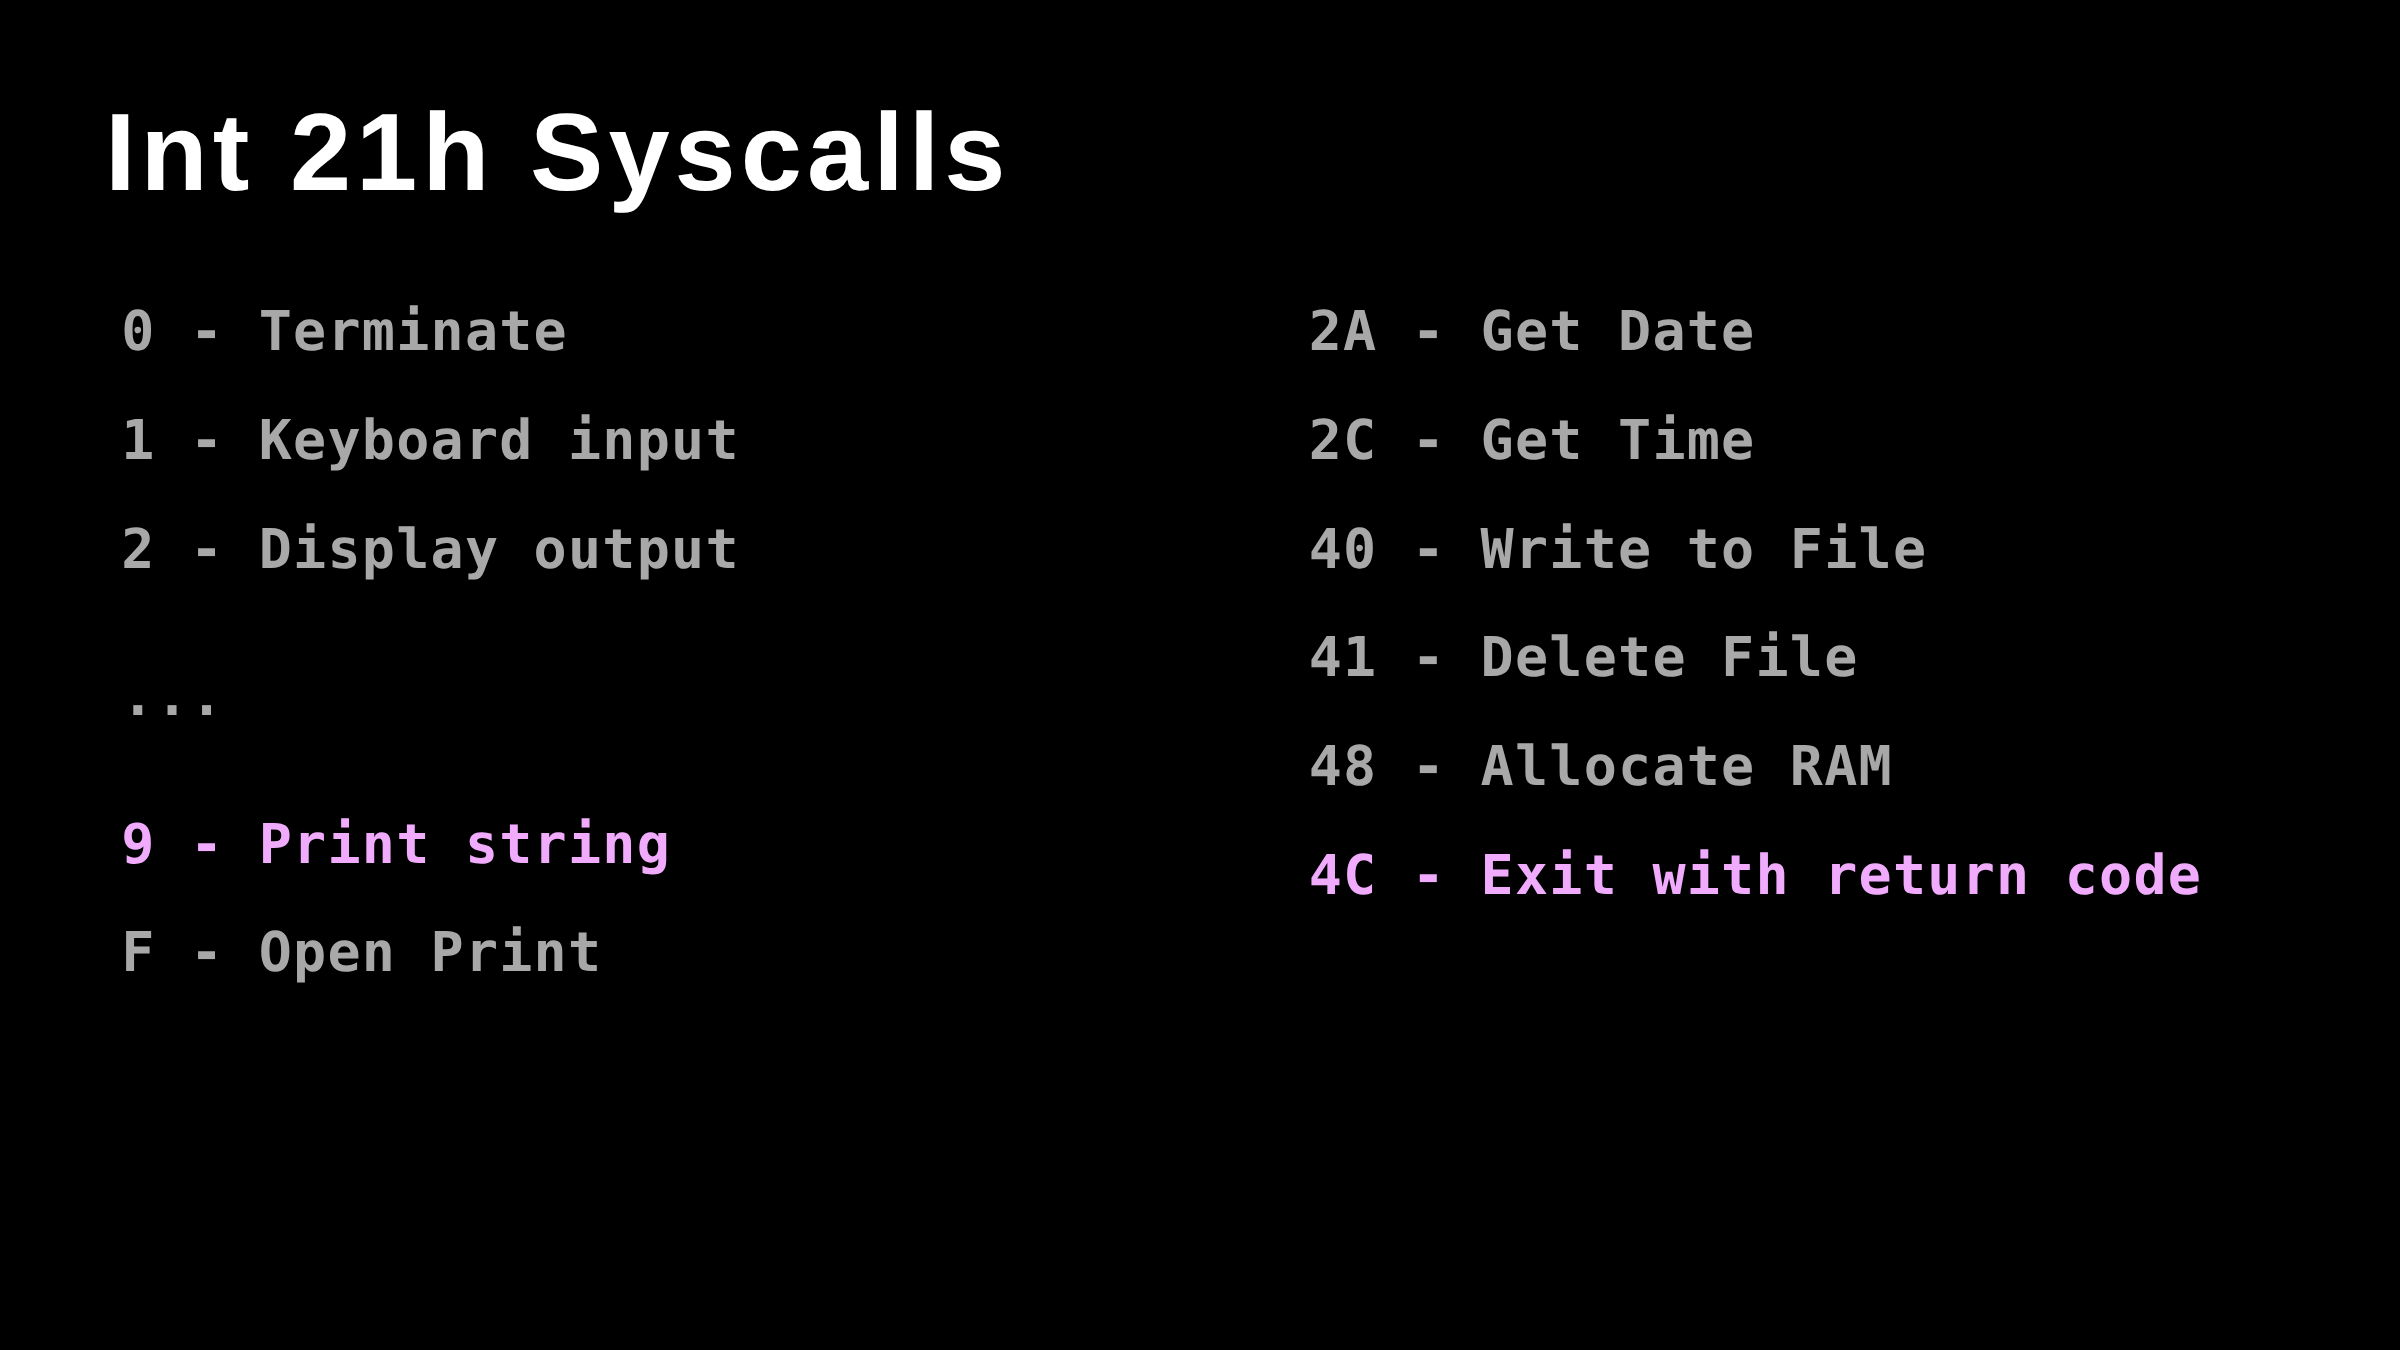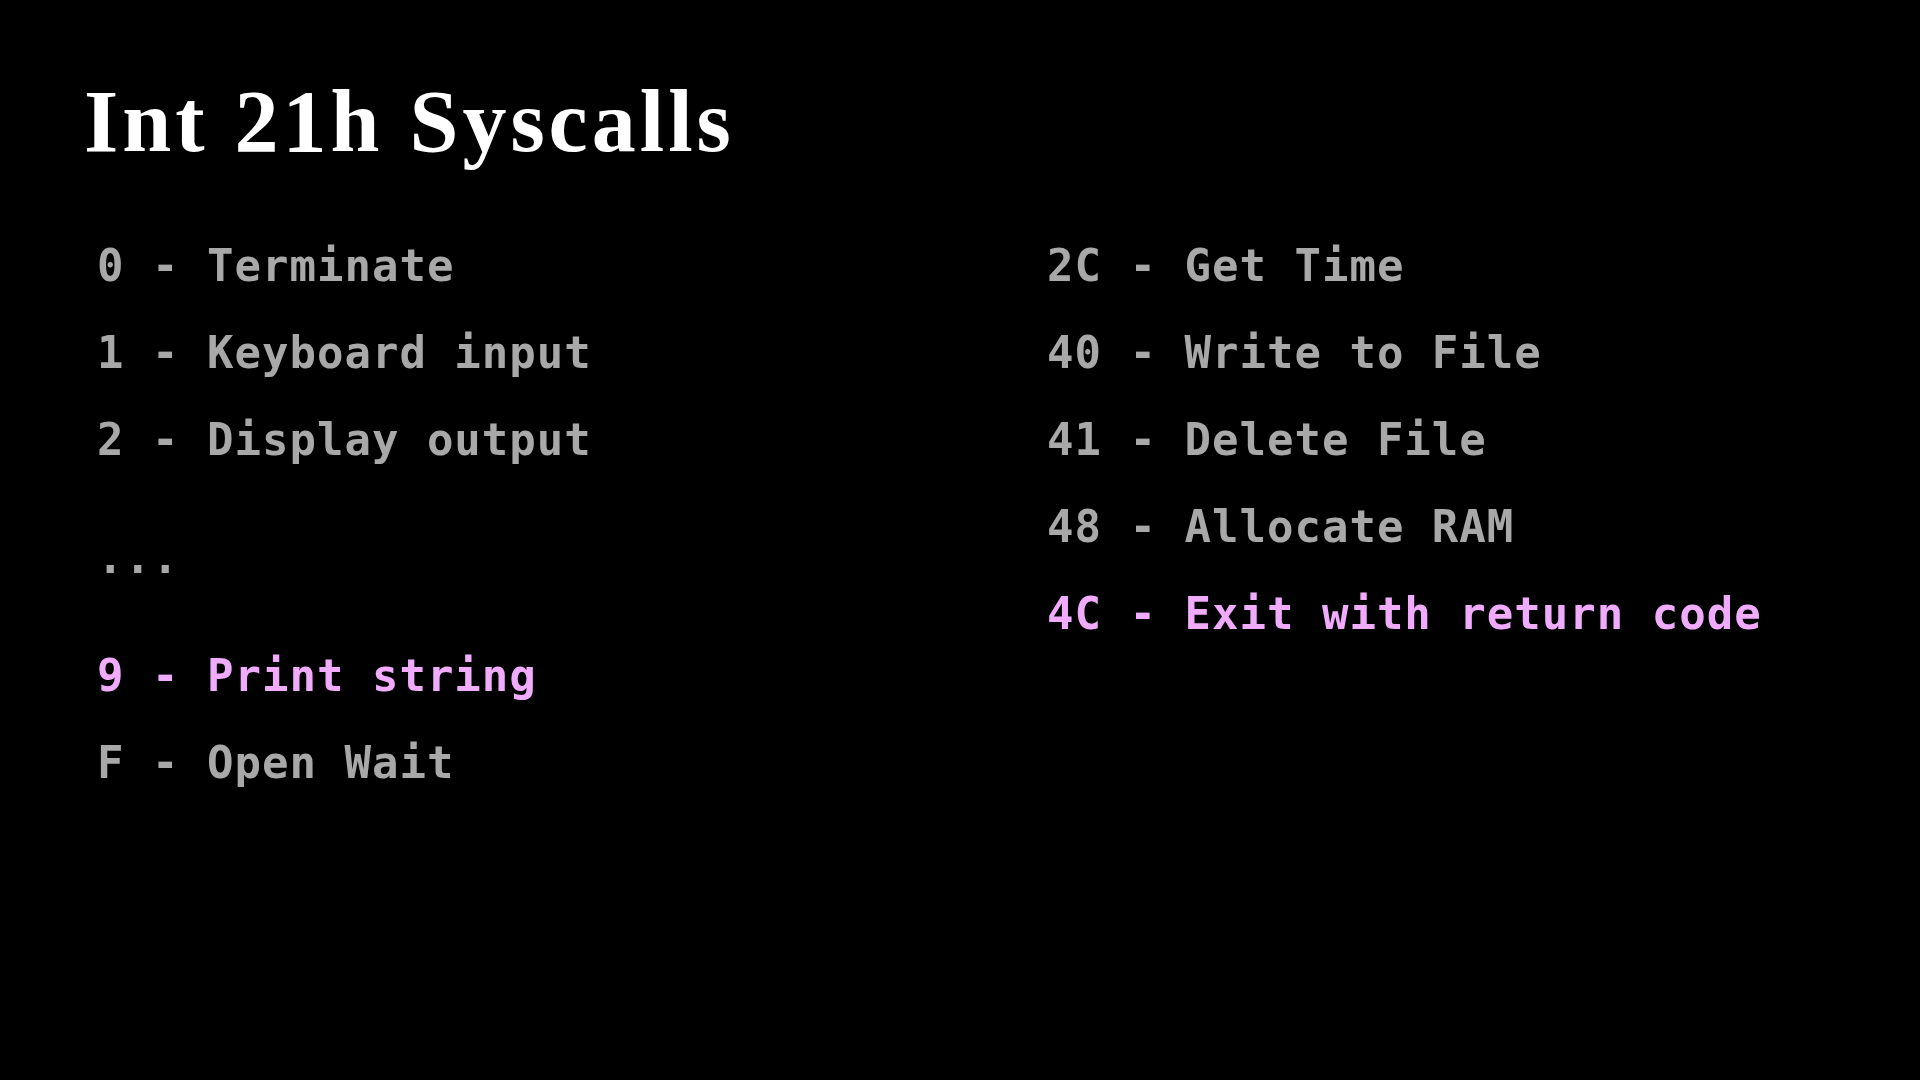--- a/index.html
+++ b/index.html
@@ -20,21 +20,21 @@
     position: relative;
     width: 1920px;
     height: 1080px;
     background: #000000;
   }
   .page-title {
     position: absolute;
     left: 84px;
     top: 78px;
     color: #ffffff;
-    font-family: Liberation Serif, serif;
+    font-family: Liberation Sans, sans-serif;
     font-size: 88px;
     font-weight: bold;
     letter-spacing: 4px;
     line-height: 1.0;
     white-space: pre;
   }
   .columns {
     position: absolute;
     left: 17px;
     top: 238px;
@@ -74,24 +74,25 @@
   <div class="page-title">Int 21h Syscalls</div>
 
   <div class="columns">
 
     <div class="col col-left">
       <div class="entry">0 - Terminate</div>
       <div class="entry">1 - Keyboard input</div>
       <div class="entry">2 - Display output</div>
       <div class="entry ellipsis gap-before">...</div>
       <div class="entry accent gap-before">9 - Print string</div>
-      <div class="entry last">F - Open Wait</div>
+      <div class="entry last">F - Open Print</div>
     </div>
 
     <div class="col col-right">
+      <div class="entry">2A - Get Date</div>
       <div class="entry">2C - Get Time</div>
       <div class="entry">40 - Write to File</div>
       <div class="entry">41 - Delete File</div>
       <div class="entry">48 - Allocate RAM</div>
       <div class="entry accent last">4C - Exit with return code</div>
     </div>
 
   </div>
 </div>
 

